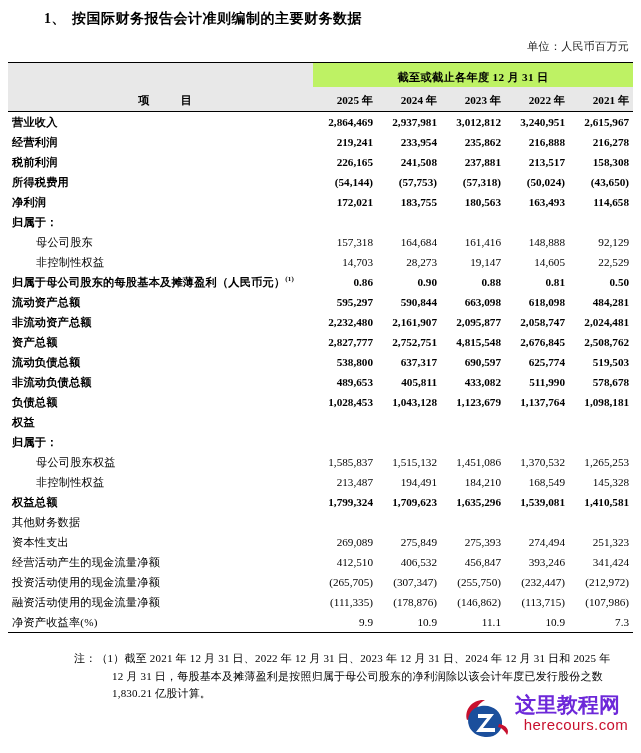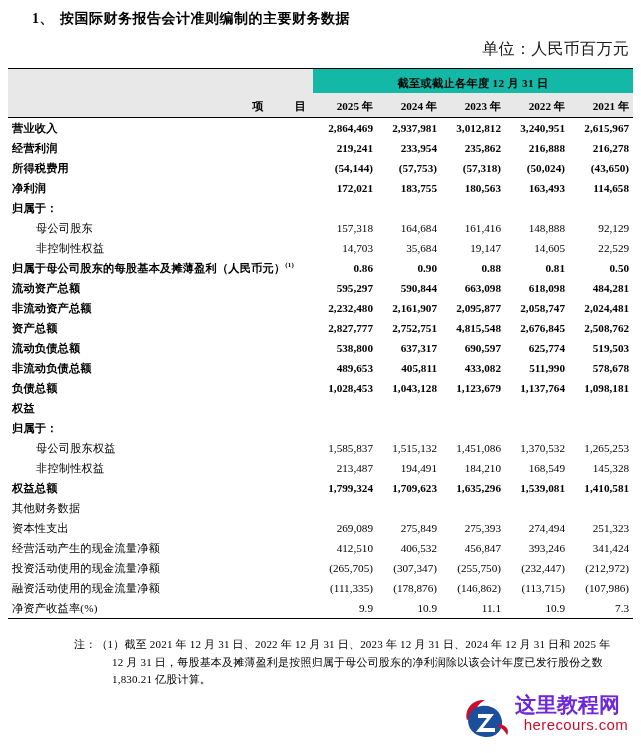--- a/index.html
+++ b/index.html
@@ -13,53 +13,53 @@
     font-family: "Liberation Serif", "DejaVu Serif", serif;
     color: #000000;
     position: relative;
     overflow: hidden;
   }
 
   
   .doc-title {
     font-size: 14px;
     font-weight: bold;
-    padding: 9px 0 0 32px;
+    padding: 9px 0 0 44px;
     letter-spacing: 0.5px;
     line-height: 20px;
   }
   .doc-title .num {
     margin-right: 6px;
   }
 
   
   .unit-line {
     text-align: right;
-    font-size: 16px;
+    font-size: 11px;
     padding: 10px 12px 0 0;
     letter-spacing: 0.3px;
     color: #1a1a1a;
   }
 
   
   .table-wrap {
     margin: 8px 8px 0 8px;
   }
   table.fin {
     width: 625px;
     border-collapse: collapse;
     font-size: 11.2px;
     table-layout: fixed;
   }
   table.fin col.c-item  { width: 305px; }
   table.fin col.c-y     { width: 64px; }
 
   
   thead tr.span-row th {
-    background: #14b8a6;
+    background: #bef264;
     border-top: 1.6px solid #000;
     height: 22px;
     padding: 0;
     font-weight: bold;
     font-size: 11.2px;
   }
   thead tr.span-row th.blank-cell {
     background: #e8e8e8;
   }
   thead tr.span-row th.period-head {
@@ -71,21 +71,21 @@
   thead tr.cols-row th {
     background: #e8e8e8;
     border-bottom: 1.2px solid #000;
     height: 21px;
     padding: 0 4px 3px 0;
     font-weight: bold;
     font-size: 11.2px;
     vertical-align: bottom;
   }
   thead tr.cols-row th.item-head {
-    text-align: right;
+    text-align: center;
     padding-left: 16px;
     letter-spacing: 3px;
     margin-left: 11px;
   }
   thead tr.cols-row th.year-head {
     text-align: right;
   }
 
   tbody td {
     height: 20px;
@@ -215,20 +215,28 @@
         </tr>
         <tr class="bold">
           <td class="label">经营利润</td>
           <td class="val">219,241</td>
           <td class="val">233,954</td>
           <td class="val">235,862</td>
           <td class="val">216,888</td>
           <td class="val">216,278</td>
         </tr>
         <tr class="bold">
+          <td class="label">税前利润</td>
+          <td class="val">226,165</td>
+          <td class="val">241,508</td>
+          <td class="val">237,881</td>
+          <td class="val">213,517</td>
+          <td class="val">158,308</td>
+        </tr>
+        <tr class="bold">
           <td class="label">所得税费用</td>
           <td class="val">(54,144)</td>
           <td class="val">(57,753)</td>
           <td class="val">(57,318)</td>
           <td class="val">(50,024)</td>
           <td class="val">(43,650)</td>
         </tr>
         <tr class="bold">
           <td class="label">净利润</td>
           <td class="val">172,021</td>
@@ -249,21 +257,21 @@
           <td class="label">母公司股东</td>
           <td class="val">157,318</td>
           <td class="val">164,684</td>
           <td class="val">161,416</td>
           <td class="val">148,888</td>
           <td class="val">92,129</td>
         </tr>
         <tr class="indent">
           <td class="label">非控制性权益</td>
           <td class="val">14,703</td>
-          <td class="val">35,684</td>
+          <td class="val">28,273</td>
           <td class="val">19,147</td>
           <td class="val">14,605</td>
           <td class="val">22,529</td>
         </tr>
         <tr class="bold">
           <td class="label">归属于母公司股东的每股基本及摊薄盈利（人民币元）<span class="sup">(1)</span></td>
           <td class="val">0.86</td>
           <td class="val">0.90</td>
           <td class="val">0.88</td>
           <td class="val">0.81</td>

